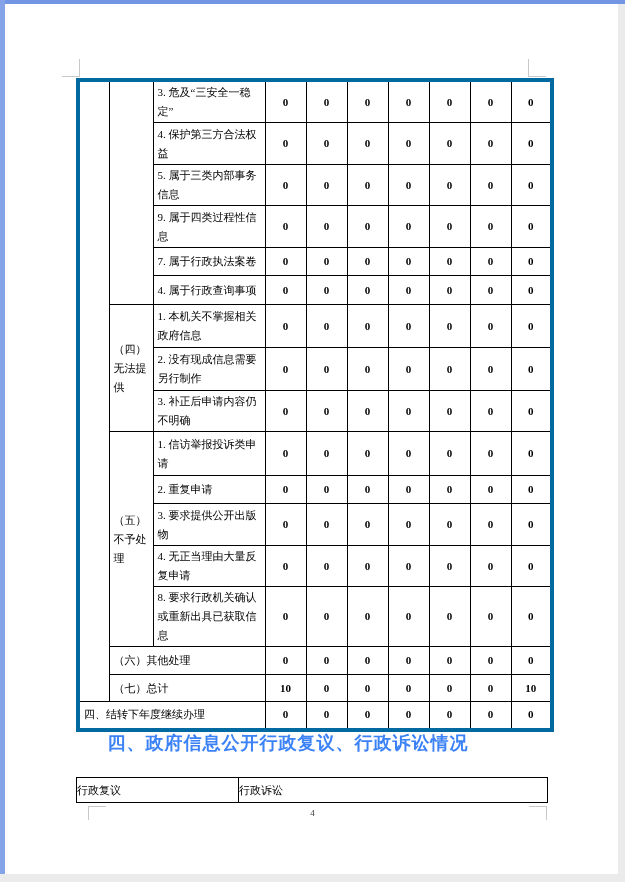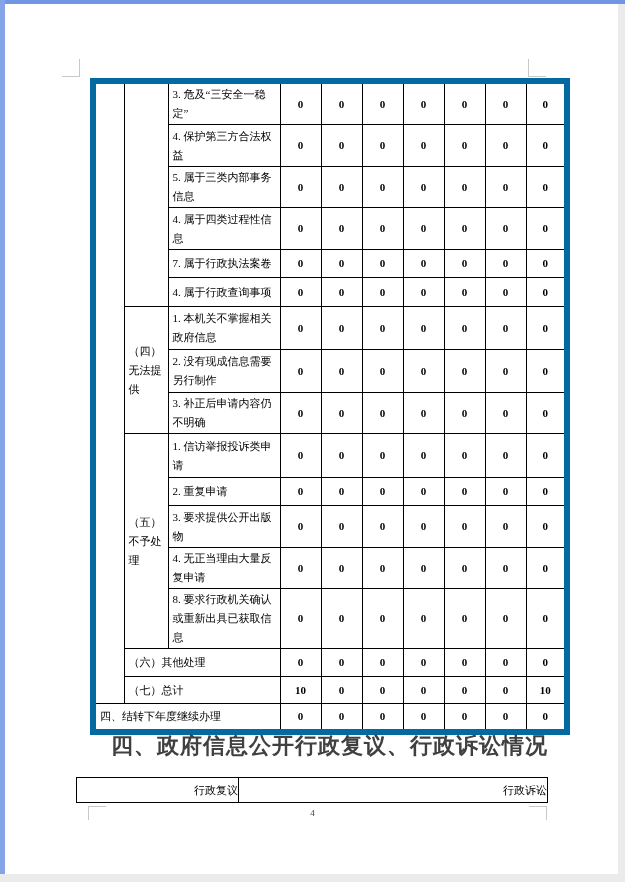--- a/index.html
+++ b/index.html
@@ -18,55 +18,53 @@
   .mark { position:absolute; }
   .mark-tl { left:62px;  top:59px;  width:18px; height:18px; border-right:1px solid #c8c8c8; border-bottom:1px solid #c8c8c8; }
   .mark-tr { left:528px; top:59px;  width:18px; height:18px; border-left:1px solid #c8c8c8;  border-bottom:1px solid #c8c8c8; }
   .mark-bl { left:88px;  top:806px; width:18px; height:14px; border-left:1px solid #c8c8c8;  border-top:1px solid #c8c8c8; }
   .mark-br { left:529px; top:806px; width:18px; height:14px; border-right:1px solid #c8c8c8; border-top:1px solid #c8c8c8; }
 
   
   table.report {
     position:absolute; left:76px; top:78px; width:474px;
     border-collapse:collapse; table-layout:fixed;
-    border:6px solid #0369a1;
-    margin-left:14px;
+    border:4px solid #0369a1;
   }
   table.report td {
     border:1px solid #000;
     font-size:11px; line-height:19px;
     vertical-align:middle;
     word-break:break-all;
   }
   td.item  { text-align:left; padding:1px 4px; }
   td.group { text-align:left; padding:12px 4px; }
   td.sum   { text-align:left; padding:3px 4px; }
   td.v     { text-align:center; font-weight:bold; font-size:11px; padding:0 2px; }
   td.spacer{ background:#fff; }
 
   
   .heading {
     position:absolute; left:28px; top:731px; width:520px;
-    text-align:right;
+    text-align:center;
     font-family:"Liberation Sans","DejaVu Sans",sans-serif;
-    font-weight:bold; font-size:22px; letter-spacing:1px; color:#404040;
+    font-weight:bold; font-size:18px; letter-spacing:1px; color:#3b82f6;
     white-space:nowrap;
   }
 
   
   table.review {
     position:absolute; left:76px; top:777px; width:471px;
     border-collapse:collapse; table-layout:fixed;
     border:1px solid #000;
   }
   table.review td {
     border:1px solid #000; height:25px;
-    text-align:right; vertical-align:middle;
+    text-align:left; vertical-align:middle;
     font-size:11px;
-    padding-left:25px;
   }
 
   .page-number {
     position:absolute; left:0; top:808px; width:625px;
     text-align:center; font-size:9px; color:#444;
     font-family:"Liberation Serif","DejaVu Serif",serif;
   }
 </style>
 </head>
 <body>
@@ -121,21 +119,21 @@
     <td class="item">5. 属于三类内部事务信息</td>
     <td class="v">0</td>
     <td class="v">0</td>
     <td class="v">0</td>
     <td class="v">0</td>
     <td class="v">0</td>
     <td class="v">0</td>
     <td class="v">0</td>
   </tr>
   <tr style="height:42px">
-    <td class="item">4. 属于四类过程性信息</td>
+    <td class="item">9. 属于四类过程性信息</td>
     <td class="v">0</td>
     <td class="v">0</td>
     <td class="v">0</td>
     <td class="v">0</td>
     <td class="v">0</td>
     <td class="v">0</td>
     <td class="v">0</td>
   </tr>
   <tr style="height:28px">
     <td class="item">7. 属于行政执法案卷</td>

